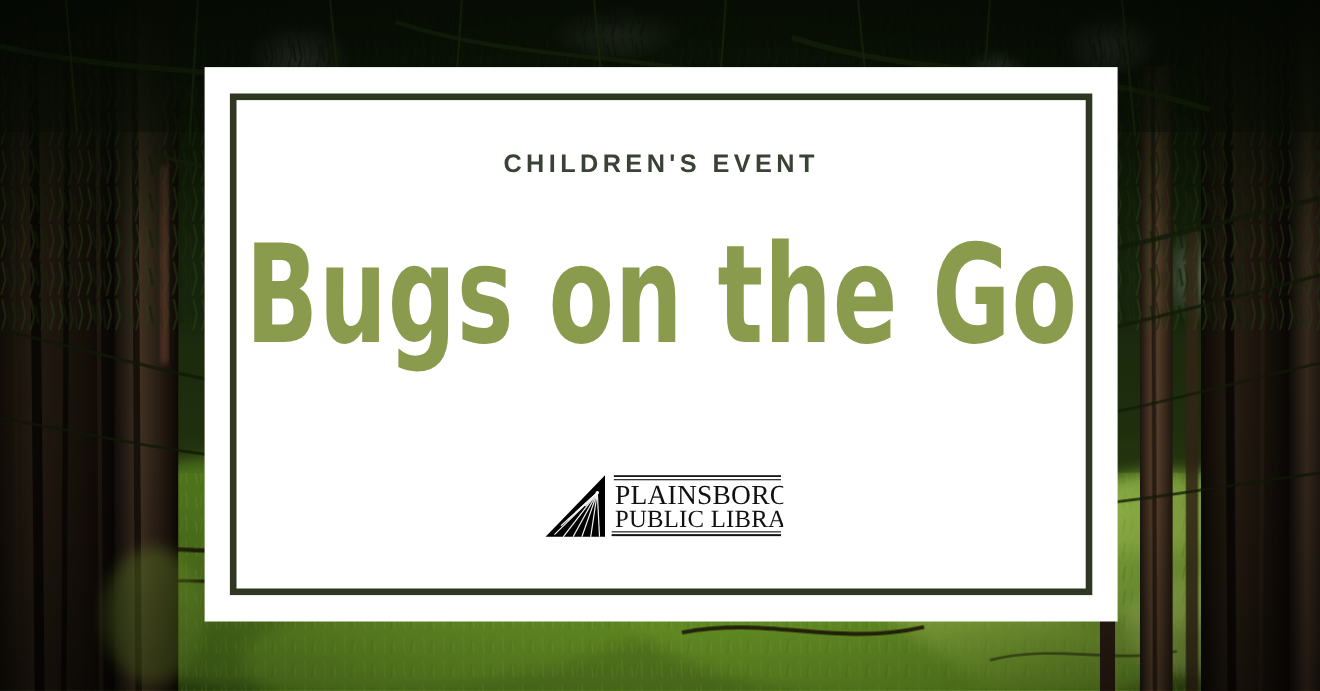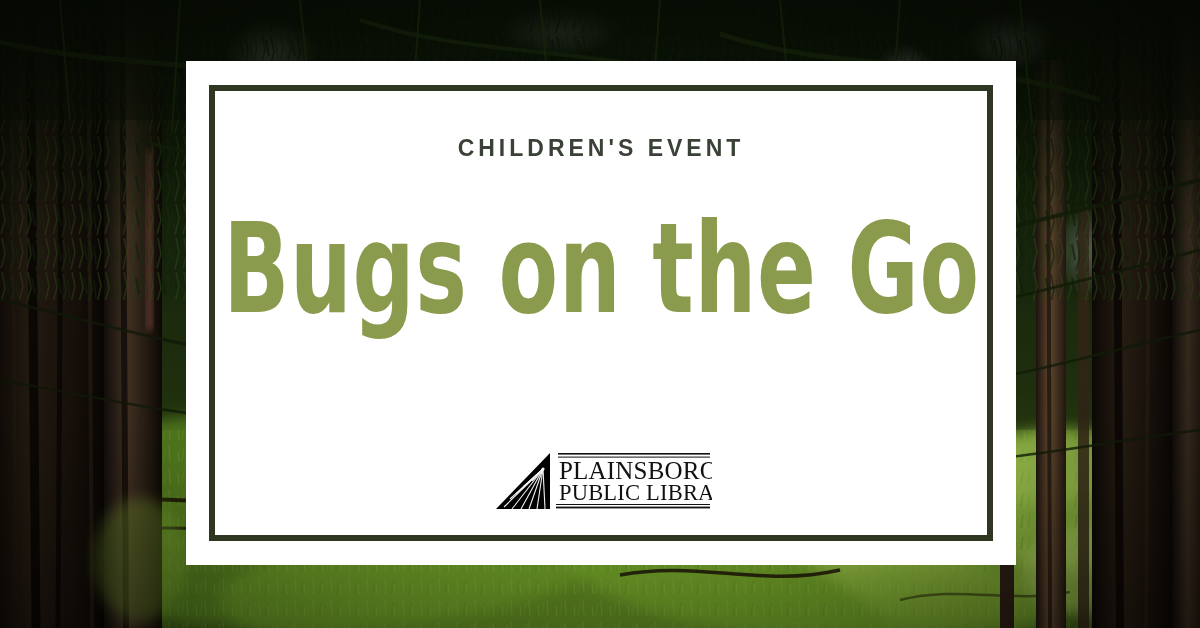--- a/index.html
+++ b/index.html
@@ -81,21 +81,21 @@
     transform: scaleX(0.70);
     transform-origin: center top;
     letter-spacing: 1px;
   }
 
   
   .logo {
     position: absolute;
     left: 50%;
     transform: translateX(-50%);
-    top: 356px;
+    top: 335px;
     width: 222px;
     height: 68px;
   }
   .logo svg { display: block; }
 </style>
 </head>
 <body>
 
 <div id="poster">
 

